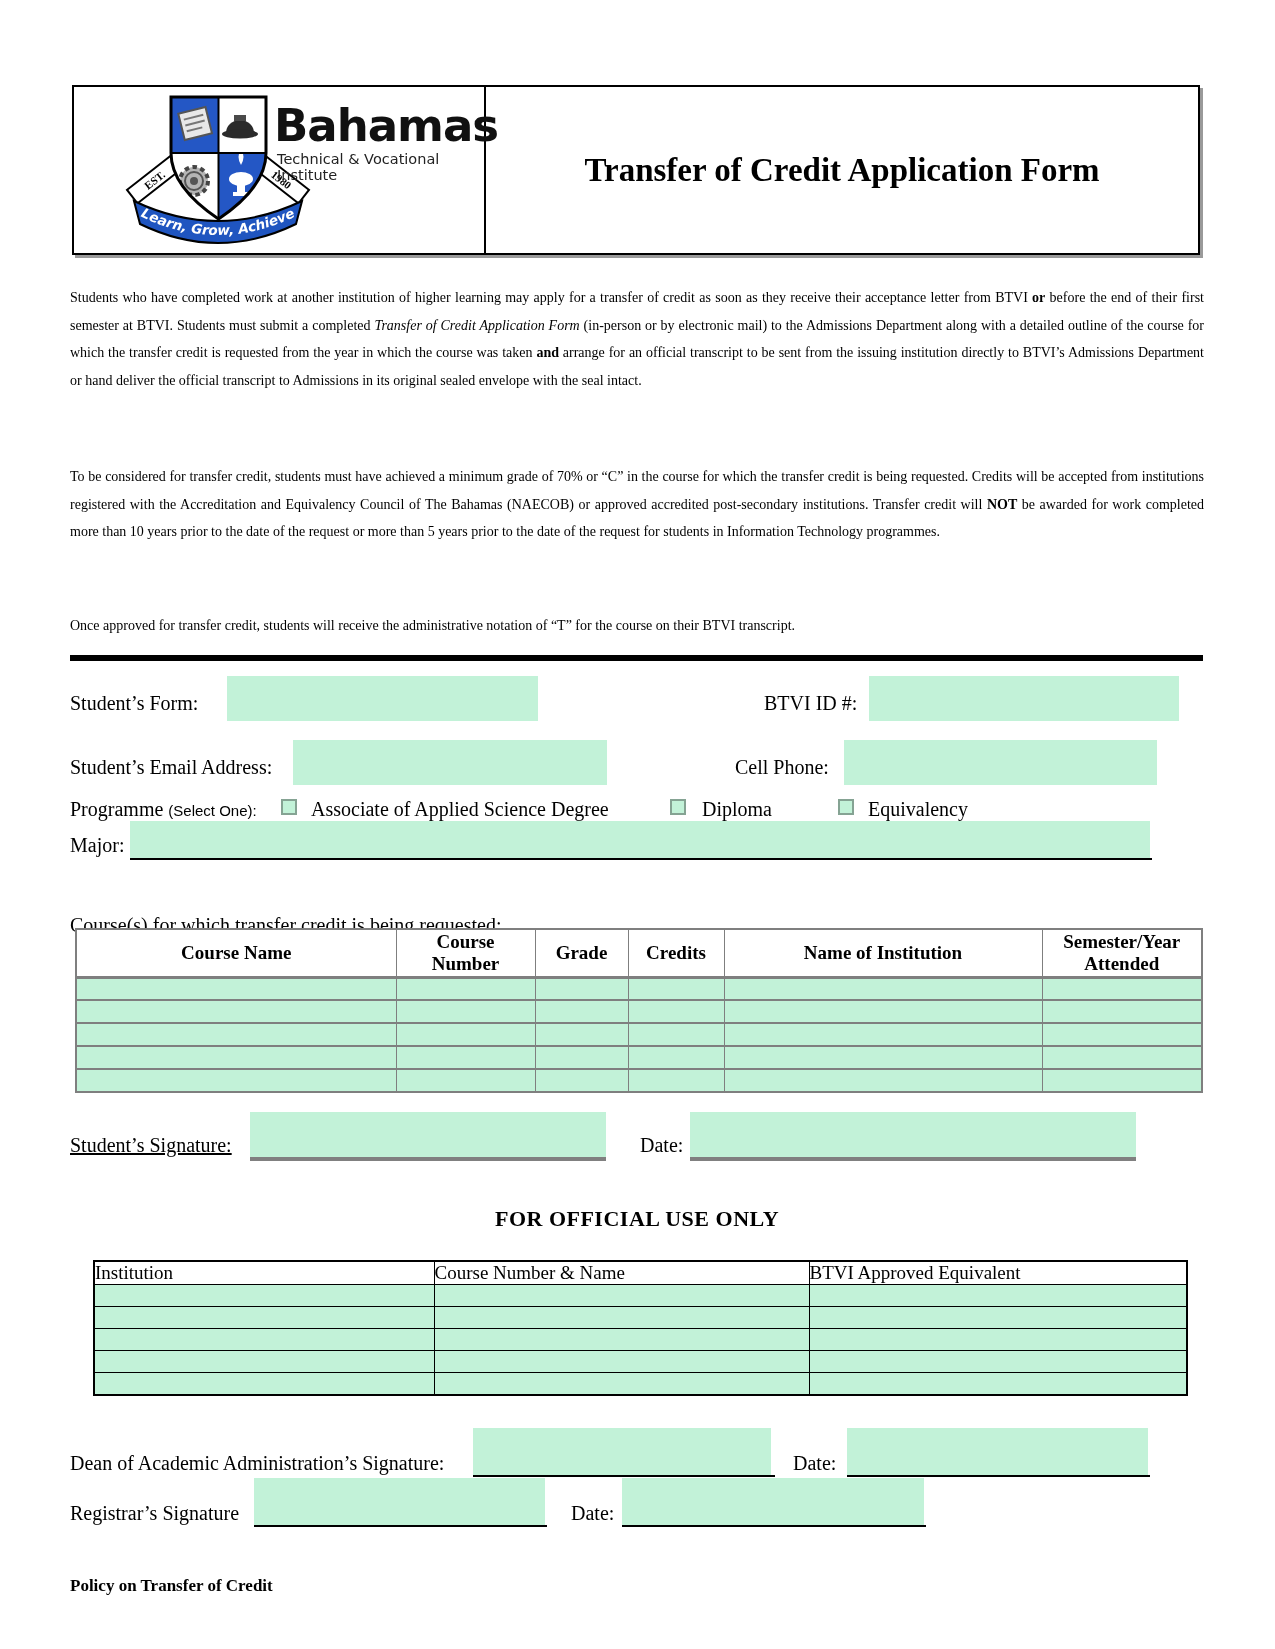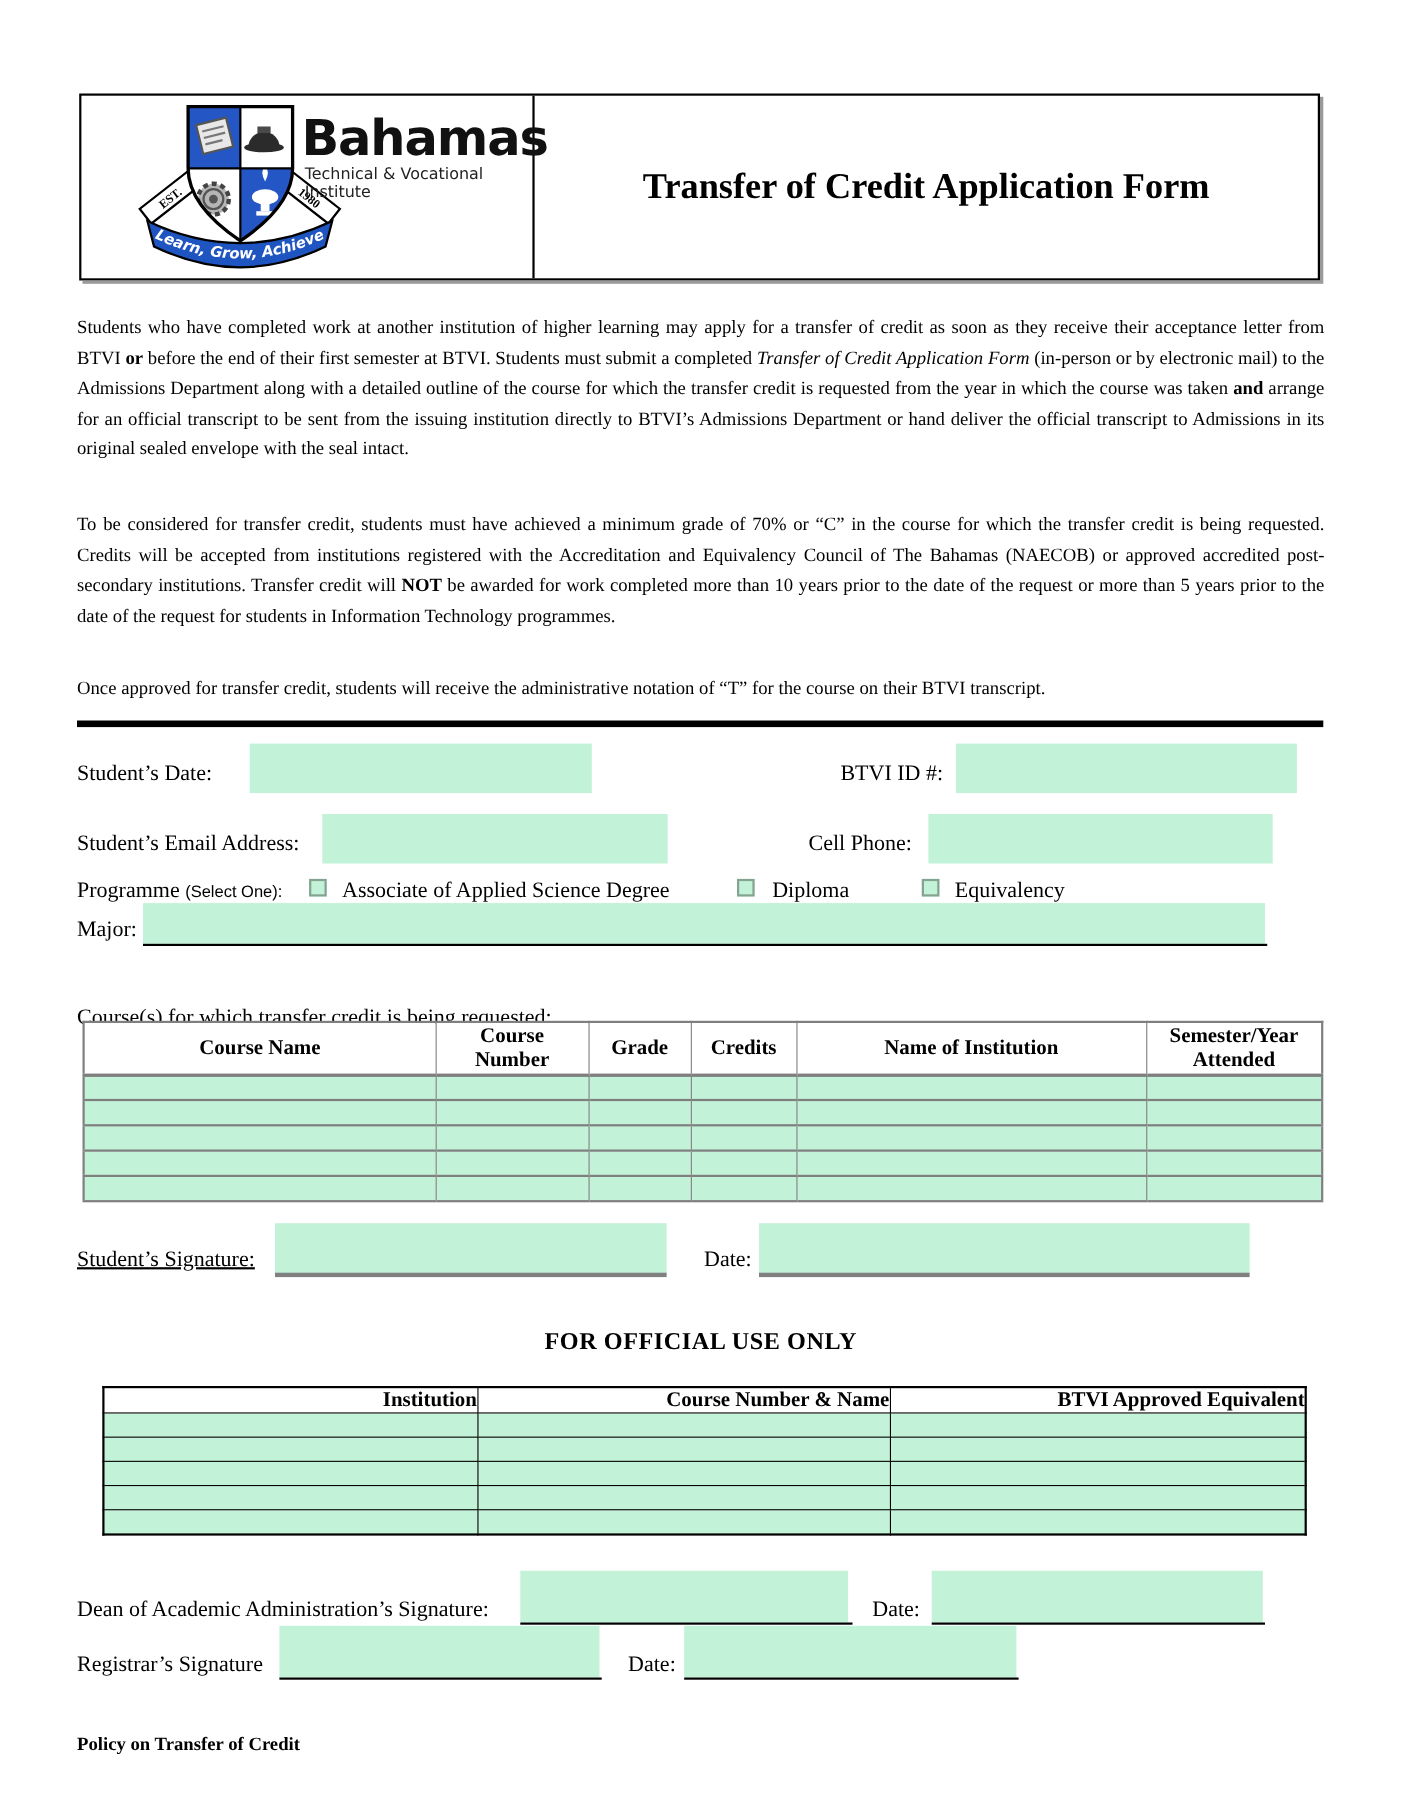--- a/index.html
+++ b/index.html
@@ -19,21 +19,21 @@
     border:2px solid #000;box-shadow:3px 3px 0 #9a9a9a;display:flex;}
   .logo-cell{position:relative;width:412px;height:100%;border-right:2px solid #000;}
   .title-cell{flex:1;display:flex;align-items:center;justify-content:center;}
   .form-title{font-size:33px;font-weight:bold;}
   .brand-name{position:absolute;left:200px;top:12px;font-family:"DejaVu Sans","Liberation Sans",sans-serif;
     font-size:45px;font-weight:bold;letter-spacing:-1px;color:#111;}
   .brand-subtitle{position:absolute;left:203px;top:64px;font-family:"DejaVu Sans","Liberation Sans",sans-serif;
     font-size:14.5px;color:#222;}
 
   
-  .para{position:absolute;left:70px;width:1134px;font-size:17px;line-height:27.5px;text-align:justify;}
+  .para{position:absolute;left:70px;width:1134px;font-size:14px;line-height:27.5px;text-align:justify;}
   .para.single{text-align:left;}
 
   .divider{position:absolute;left:70px;top:655px;width:1133px;height:6px;background:#000;}
 
   .lbl{position:absolute;font-size:20px;white-space:nowrap;}
   .field{position:absolute;background:var(--field-green);}
   .uline{position:absolute;height:2px;background:#000;}
   .uline-gray{position:absolute;height:4px;background:var(--underline-gray);}
 
   .checkbox{position:absolute;width:16px;height:16px;background:var(--field-green);
@@ -41,21 +41,21 @@
   .select-note{font-family:"Liberation Sans","DejaVu Sans",sans-serif;font-size:15px;}
 
   
   table{border-collapse:collapse;position:absolute;table-layout:fixed;}
   .course-table{left:75px;top:928px;width:1126px;border:2px solid var(--table-border-gray);}
   .course-table th{border:1px solid var(--table-border-gray);border-bottom:3px solid var(--table-border-gray);
     font-size:19px;font-weight:bold;height:48px;background:#fff;text-align:center;padding:0 4px;}
   .course-table td{border:1px solid var(--table-border-gray);border-top:2px solid var(--table-border-gray);
     border-bottom:2px solid var(--table-border-gray);height:23px;background:var(--field-green);}
   .official-table{left:93px;top:1260px;width:1093px;border:2px solid #000;}
-  .official-table th{border:1px solid #000;font-size:19px;font-weight:bold;height:15px;background:#fff;text-align:right;}
+  .official-table th{border:1px solid #000;font-size:19px;font-weight:normal;height:15px;background:#fff;text-align:left;}
   .official-table td{border:1px solid #000;height:22px;background:var(--field-green);}
 
   .official-heading{position:absolute;left:70px;top:1206px;width:1134px;text-align:center;
     font-size:22px;font-weight:bold;letter-spacing:0.5px;}
   .policy{position:absolute;left:70px;top:1576px;font-size:17px;font-weight:bold;}
 </style>
 </head>
 <body>
 
 <div class="page">
@@ -130,21 +130,21 @@
       <div class="form-title">Transfer of Credit Application Form</div>
     </div>
   </div>
 
   <div class="para" style="top:284px;"><span>Students who have completed work at another institution of higher learning may apply for a transfer of credit as soon as they receive their acceptance letter from BTVI </span><span style="font-weight: bold;">or</span><span> before the end of their first semester at BTVI.  Students must submit a completed </span><span style="font-style: italic;">Transfer of Credit Application Form</span><span> (in-person or by electronic mail) to the Admissions Department along with a detailed outline of the course for which the transfer credit is requested from the year in which the course was taken </span><span style="font-weight: bold;">and</span><span> arrange for an official transcript to be sent from the issuing institution directly to BTVI’s Admissions Department or hand deliver the official transcript to Admissions in its original sealed envelope with the seal intact.</span></div>
   <div class="para" style="top:463px;"><span>To be considered for transfer credit, students must have achieved a minimum grade of 70% or “C” in the course for which the transfer credit is being requested. Credits will be accepted from institutions registered with the Accreditation and Equivalency Council of The Bahamas (NAECOB) or approved accredited post-secondary institutions. Transfer credit will </span><span style="font-weight: bold;">NOT</span><span> be awarded for work completed more than 10 years prior to the date of the request or more than 5 years prior to the date of the request for students in Information Technology programmes.</span></div>
   <div class="para single" style="top:612px;"><span>Once approved for transfer credit, students will receive the administrative notation of “T” for the course on their BTVI transcript.</span></div>
 
   <div class="divider"></div>
 
-  <div class="lbl" style="left:70px;top:692px;">Student’s Date:</div>
+  <div class="lbl" style="left:70px;top:692px;">Student’s Form:</div>
   <div class="field" style="left:227px;top:676px;width:311px;height:45px;"></div>
   <div class="lbl" style="left:764px;top:692px;">BTVI ID #:</div>
   <div class="field" style="left:869px;top:676px;width:310px;height:45px;"></div>
 
   <div class="lbl" style="left:70px;top:756px;">Student’s Email Address:</div>
   <div class="field" style="left:293px;top:740px;width:314px;height:45px;"></div>
   <div class="lbl" style="left:735px;top:756px;">Cell Phone:</div>
   <div class="field" style="left:844px;top:740px;width:313px;height:45px;"></div>
 
   <div class="lbl" style="left:70px;top:798px;"><span>Programme </span><span class="select-note">(Select One):</span></div>

